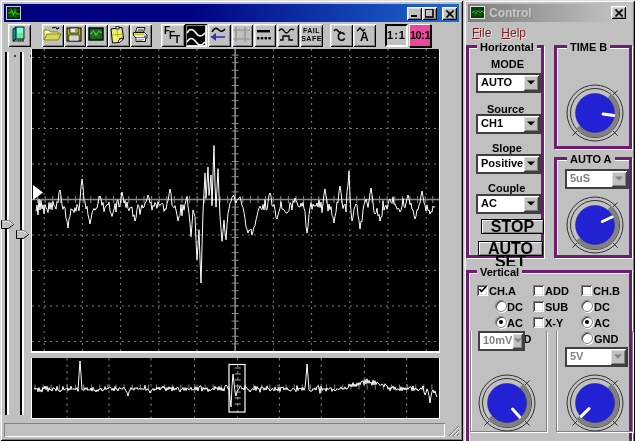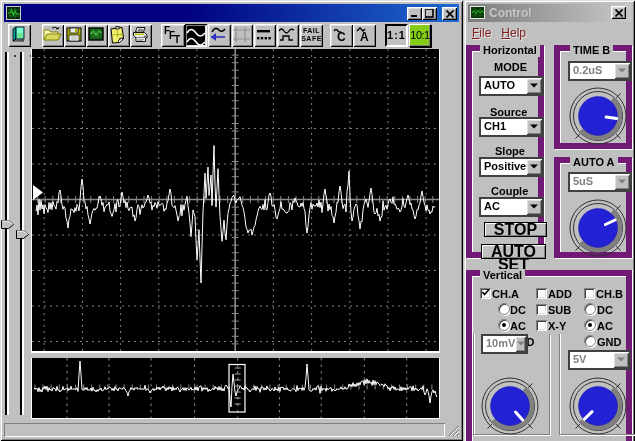--- a/index.html
+++ b/index.html
@@ -12,21 +12,21 @@
 #mainwin .tbar{background:linear-gradient(to right,#000080 40%,#1e6ad0 100%);}
 #ctlwin .tbar{background:linear-gradient(to right,#7c7c7c,#c8c8c8);}
 .ttext{color:#fff;font-weight:bold;font-size:12px;letter-spacing:0px;margin-left:3px;white-space:nowrap;}
 .tbtn{width:15px;height:13px;background:#c0c0c0;position:relative;
  box-shadow:inset 1px 1px 0 #fff, inset -1px -1px 0 #000, inset 2px 2px 0 #dfdfdf, inset -2px -2px 0 #808080;
  display:flex;align-items:center;justify-content:center;}
 .raised{background:#c0c0c0;
  box-shadow:inset 1px 1px 0 #fff, inset -1px -1px 0 #000, inset 2px 2px 0 #dfdfdf, inset -2px -2px 0 #808080;}
 .tool{position:absolute;top:24px;width:22px;height:23px;}
 .pressed{box-shadow:inset 1px 1px 0 #000, inset -1px -1px 0 #fff, inset 2px 2px 0 #808080, inset -2px -2px 0 #dfdfdf;}
-.gb{position:absolute;border:6px solid #701a75;box-shadow:1px 1px 0 #fff, inset 1px 1px 0 #fff;}
+.gb{position:absolute;border:3px solid #701a75;box-shadow:1px 1px 0 #fff, inset 1px 1px 0 #fff;}
 .gb>.lbl{position:absolute;top:-7px;left:8px;background:#c0c0c0;padding:0 3px;font-size:11px;font-weight:bold;line-height:13px;}
 .combo{position:absolute;height:20px;border:2px solid #404040;background:#fff;display:flex;}
 .combo .txt{flex:1;font-size:11px;font-weight:bold;padding:1px 0 0 3px;color:#000;}
 .combo .dd{width:16px;height:100%;background:#c0c0c0;position:relative;
  box-shadow:inset 1px 1px 0 #fff, inset -1px -1px 0 #404040, inset 2px 2px 0 #dfdfdf, inset -2px -2px 0 #808080;}
 .combo .dd:after{content:"";position:absolute;left:50%;top:50%;transform:translate(-50%,-30%);
  border:4px solid transparent;border-top:4px solid #000;}
 .combo.dis .txt{color:#808080;}
 .combo.dis .dd:after{border-top-color:#808080;}
 .btn95{position:absolute;background:#c0c0c0;border:1px solid #000;
@@ -166,21 +166,21 @@
    <text x="7" y="17" font-size="12" font-weight="bold" fill="#000" font-family="Liberation Sans">C</text>
   </svg>
  </div>
  <div class="tool raised" style="left:353px;width:23px">
   <svg width="21" height="21" viewBox="0 0 21 21">
    <path d="M4 7 l3 -3 3 3 2 -2" stroke="#000" stroke-width="1.4" fill="none"></path>
    <text x="7" y="17" font-size="12" font-weight="bold" fill="#000" font-family="Liberation Sans">A</text>
   </svg>
  </div>
  <div class="tool" style="left:385px;width:23px;border:2px solid;border-color:#000 #fff #fff #000;background:#c0c0c0;text-align:center;font-size:11px;font-weight:bold;line-height:19px;letter-spacing:1px">1:1</div>
- <div class="tool" style="left:409px;width:22px;border:1px solid;border-color:#fff #000 #000 #fff;box-shadow:1px 1px 0 #000, inset -1px -1px 0 #808080;background:#84cc16;text-align:center;font-size:11px;font-weight:normal;line-height:20px;letter-spacing:-0.5px">10:1</div>
+ <div class="tool" style="left:409px;width:22px;border:1px solid;border-color:#fff #000 #000 #fff;box-shadow:1px 1px 0 #000, inset -1px -1px 0 #808080;background:#ec4899;text-align:center;font-size:11px;font-weight:bold;line-height:20px;letter-spacing:-0.5px">10:1</div>
 
  <div style="position:absolute;left:5px;top:52px;width:2px;height:363px;background:#000"></div>
  <div style="position:absolute;left:7px;top:52px;width:2px;height:363px;background:#fff"></div>
  <div style="position:absolute;left:20px;top:52px;width:2px;height:363px;background:#000"></div>
  <div style="position:absolute;left:22px;top:52px;width:2px;height:363px;background:#fff"></div>
  <svg style="position:absolute;left:1px;top:220px" width="13" height="9" viewBox="0 0 13 9">
   <path d="M0.5 0.5 h7 l5 4 -5 4 h-7 z" fill="#c0c0c0" stroke="#000" stroke-width="1"></path>
   <path d="M1 1 h6.5 l4.5 3.5" stroke="#fff" stroke-width="1" fill="none"></path>
  </svg>
  <svg style="position:absolute;left:16px;top:230px" width="13" height="9" viewBox="0 0 13 9">
@@ -265,24 +265,20 @@
   <div class="combo" style="left:7px;top:146px;width:65px">
         <div class="txt">AC</div>
         <div class="dd"></div>
       </div>
   <div class="btn95" style="left:12px;top:171px;width:63px;height:15px;line-height:13px">STOP</div>
   <div class="btn95" style="left:9px;top:193px;width:65px;height:15px;line-height:13px">AUTO SET</div>
  </div>
 
  <div class="gb" style="left:90px;top:45px;width:78px;height:104px">
   <div class="lbl" style="left:10px">TIME B</div>
-  <div class="combo dis" style="left:8px;top:10px;width:64px">
-        <div class="txt">0.2uS</div>
-        <div class="dd"></div>
-      </div>
   <svg width="64" height="62" viewBox="0 0 64 62" style="position:absolute;left:6px;top:33px">
         <circle cx="32.0" cy="32.0" r="28.0" fill="none" stroke="#303030" stroke-width="1"></circle>
         <circle cx="32.0" cy="32.0" r="24.5" fill="none" stroke="#303030" stroke-width="1"></circle>
         <path d="M45.8 15.5 A21.5 21.5 0 1 1 15.5 45.8" fill="none" stroke="#808080" stroke-width="6.0"></path>
         <circle cx="32.0" cy="32.0" r="19.5" fill="#2222d4" stroke="#1a1aa8" stroke-width="0.5"></circle>
         <path d="M40.1 33.1 L50.7 34.6" stroke="#fff" stroke-width="3" stroke-linecap="round"></path>
         <path d="M50.0 14.0 L54.6 9.4" stroke="#303030" stroke-width="1"></path>
         <path d="M50.0 50.0 L54.6 54.6" stroke="#303030" stroke-width="1"></path>
         <path d="M14.0 50.0 L9.4 54.6" stroke="#303030" stroke-width="1"></path>
       </svg>

